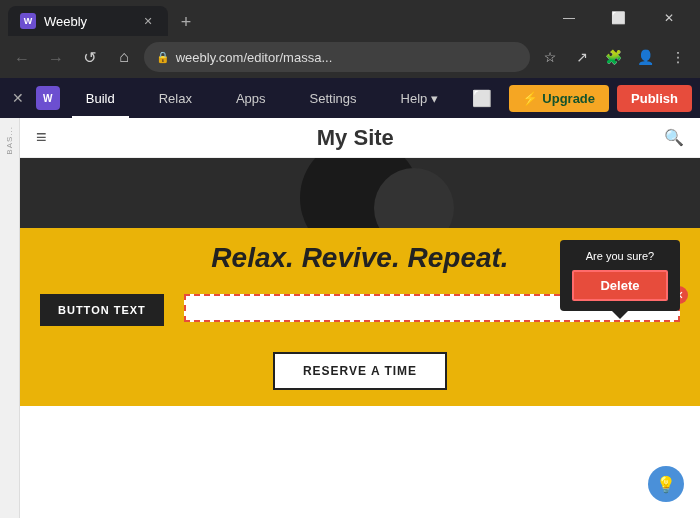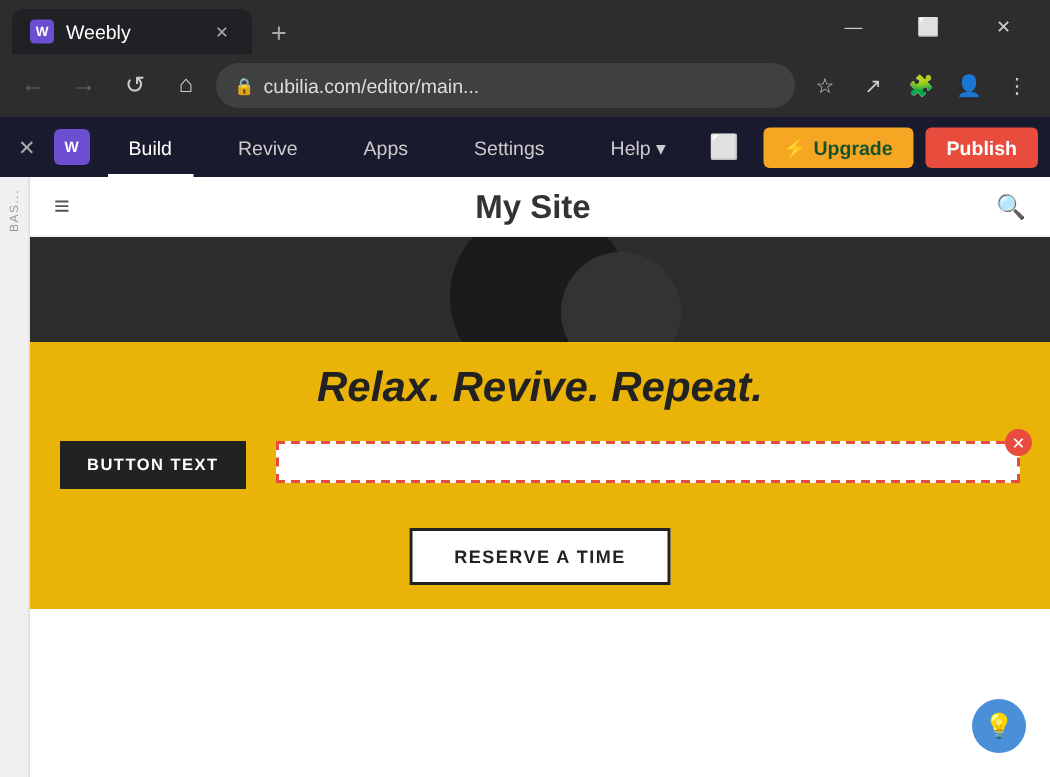--- a/index.html
+++ b/index.html
@@ -442,39 +442,39 @@
   </div>
 </div>
 
 <div class="address-bar-row">
   <div class="nav-btn disabled">←</div>
   <div class="nav-btn disabled">→</div>
   <div class="nav-btn">↺</div>
   <div class="nav-btn">⌂</div>
   <div class="address-bar">
     <span class="lock-icon">🔒</span>
-    <span class="address-text">cubilia.com/editor/main...</span>
+    <span class="address-text">weebly.com/editor/massa...</span>
   </div>
   <div class="toolbar-icons">
     <div class="toolbar-icon">☆</div>
     <div class="toolbar-icon">↗</div>
     <div class="toolbar-icon">🧩</div>
     <div class="toolbar-icon">👤</div>
     <div class="toolbar-icon">⋮</div>
   </div>
 </div>
 
 <div class="weebly-bar">
   <div class="weebly-logo-area">
     <span class="weebly-x-btn">✕</span>
     <div class="weebly-logo">W</div>
   </div>
   <div class="weebly-nav">
     <div class="weebly-nav-item active">Build</div>
-    <div class="weebly-nav-item">Revive</div>
+    <div class="weebly-nav-item">Relax</div>
     <div class="weebly-nav-item">Apps</div>
     <div class="weebly-nav-item">Settings</div>
     <div class="weebly-nav-item">Help ▾</div>
   </div>
   <div class="weebly-right">
     <div class="device-btn">⬜</div>
     <button class="upgrade-btn">⚡ Upgrade</button>
     <button class="publish-btn">Publish</button>
   </div>
 </div>
@@ -508,16 +508,21 @@
         <div class="text-block">
           <div class="delete-x">✕</div>
         </div>
       </div>
 
       <div class="reserve-section">
         <button class="reserve-btn">RESERVE A TIME</button>
       </div>
     </div>
 
+    <div class="confirm-popup">
+      <div class="confirm-popup-text">Are you sure?</div>
+      <button class="confirm-popup-delete">Delete</button>
+      <div class="popup-arrow"></div>
+    </div>
 
     <div class="help-float">💡</div>
   </div>
 </div>
 
 </body></html>

